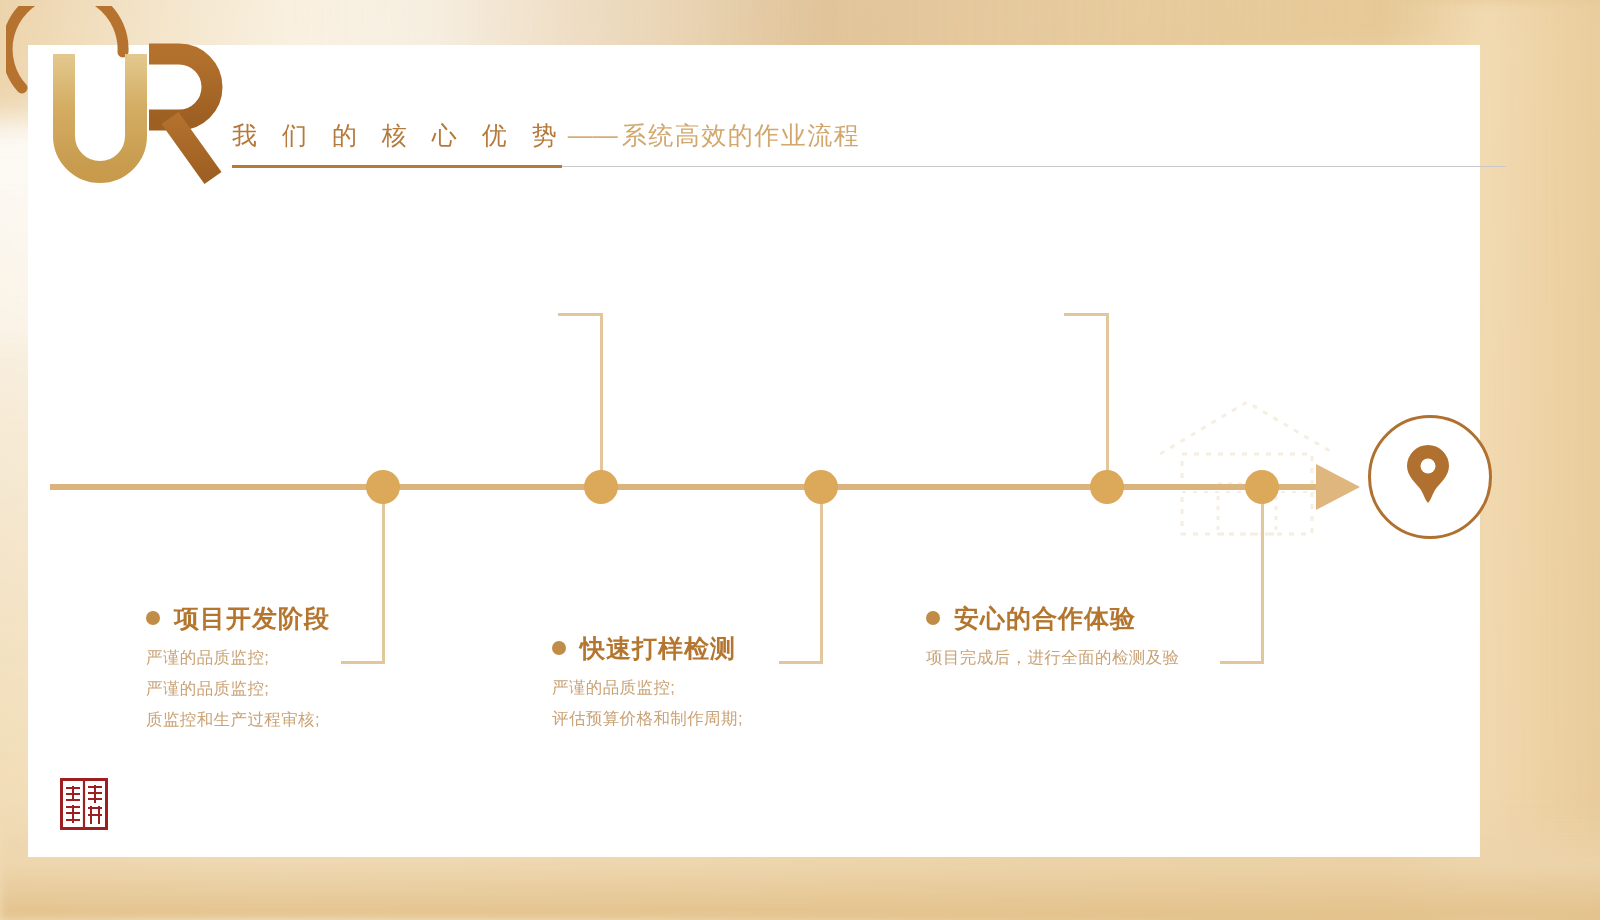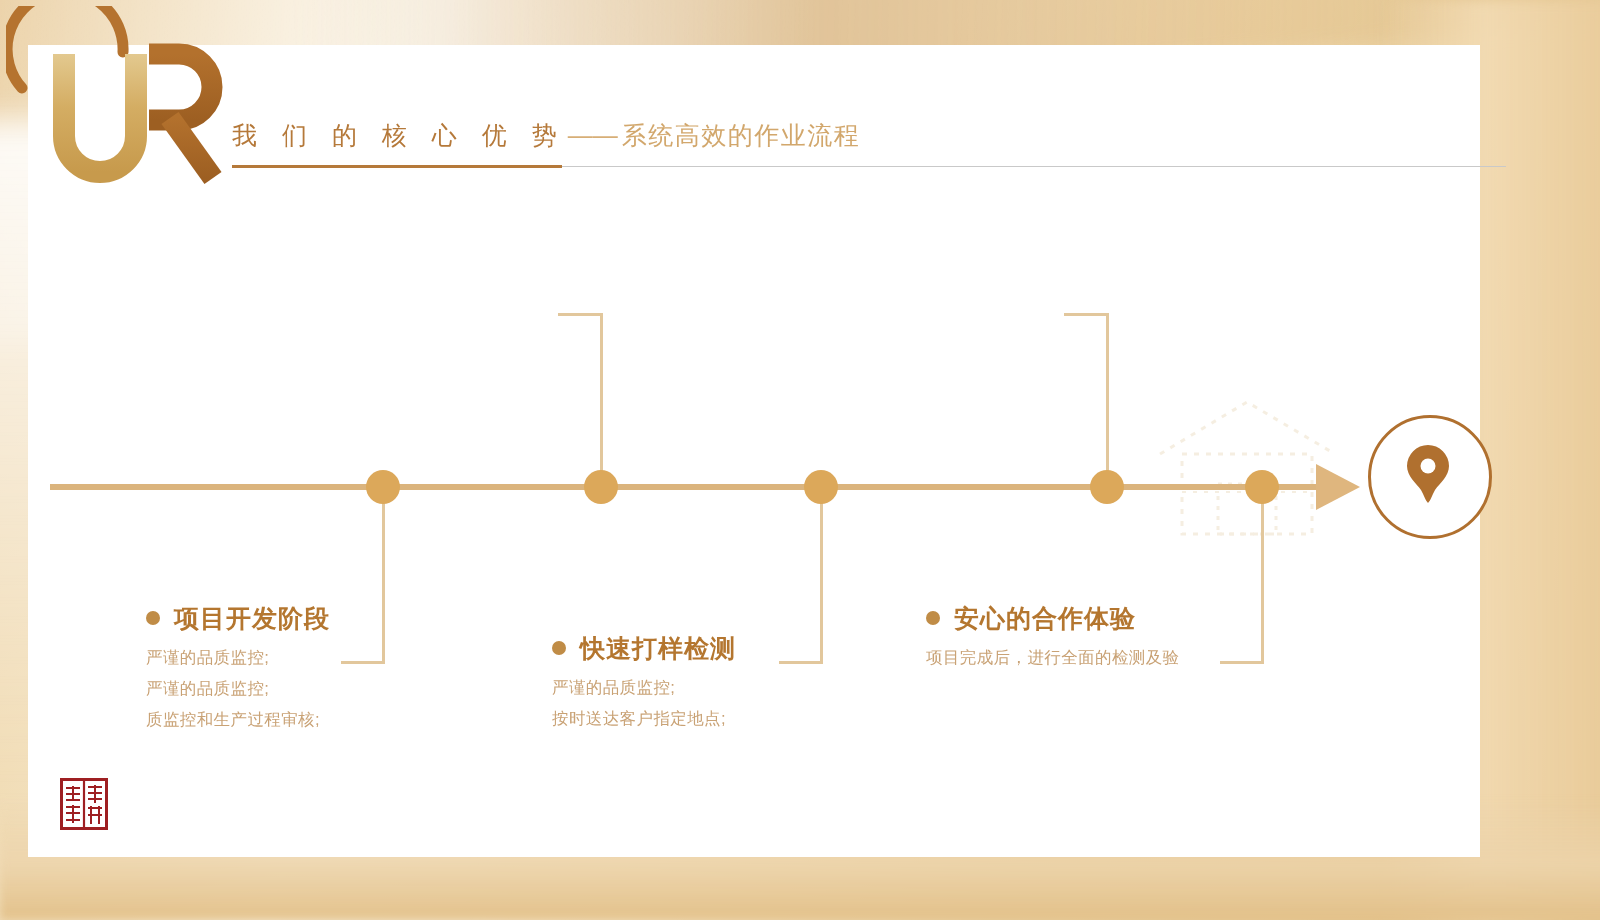--- a/index.html
+++ b/index.html
@@ -200,21 +200,21 @@
     <div class="bline">严谨的品质监控;</div>
     <div class="bline">质监控和生产过程审核;</div>
   </div>
 
   <div class="block" style="left:552px;top:633px;">
     <div class="bhead">
       <span class="bullet"></span>
       <span class="btitle">快速打样检测</span>
     </div>
     <div class="bline">严谨的品质监控;</div>
-    <div class="bline">按时送达客户指定地点;</div>
+    <div class="bline">评估预算价格和制作周期;</div>
   </div>
 
   <div class="block" style="left:926px;top:603px;">
     <div class="bhead">
       <span class="bullet"></span>
       <span class="btitle">安心的合作体验</span>
     </div>
     <div class="bline">项目完成后，进行全面的检测及验</div>
   </div>
 

